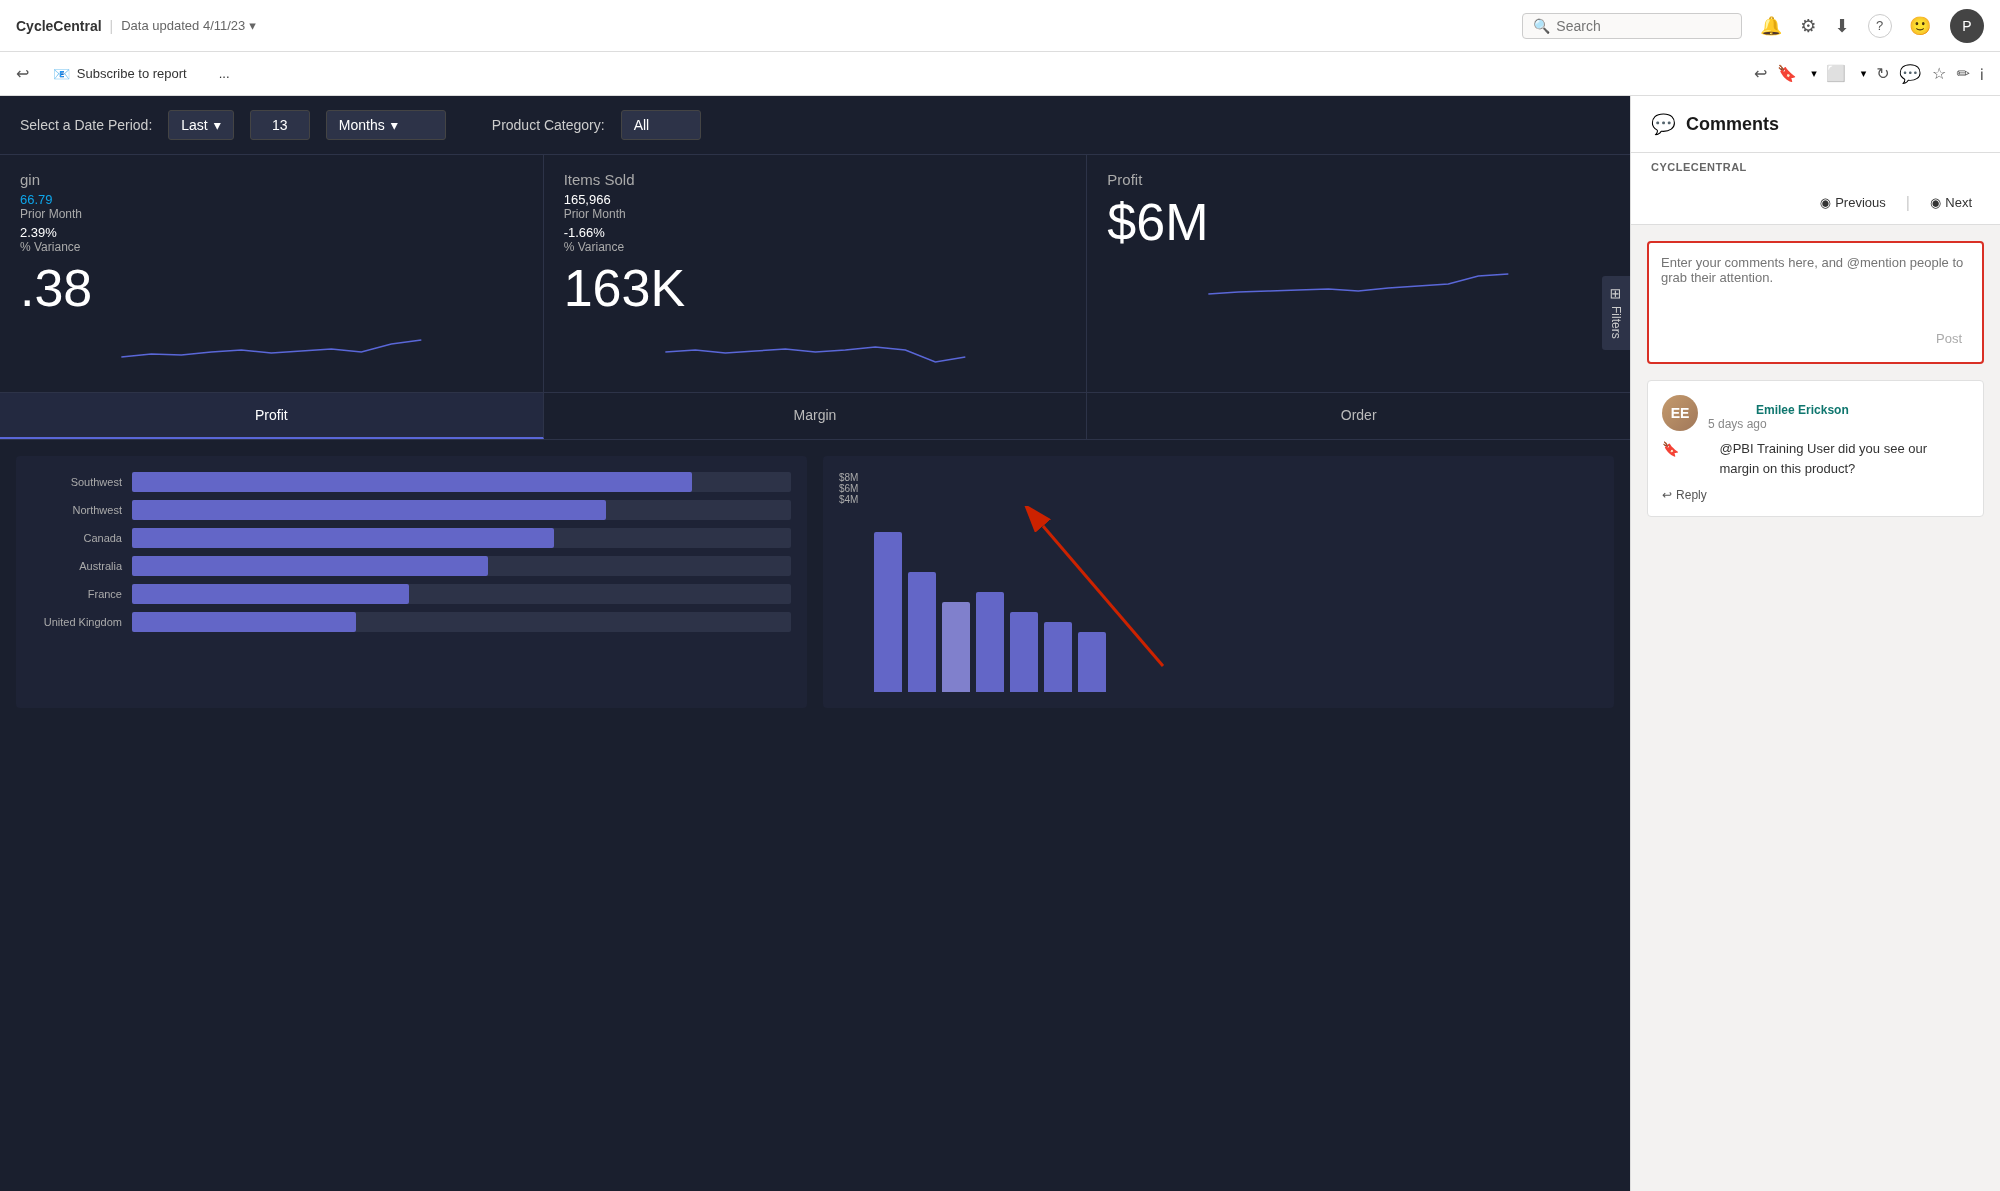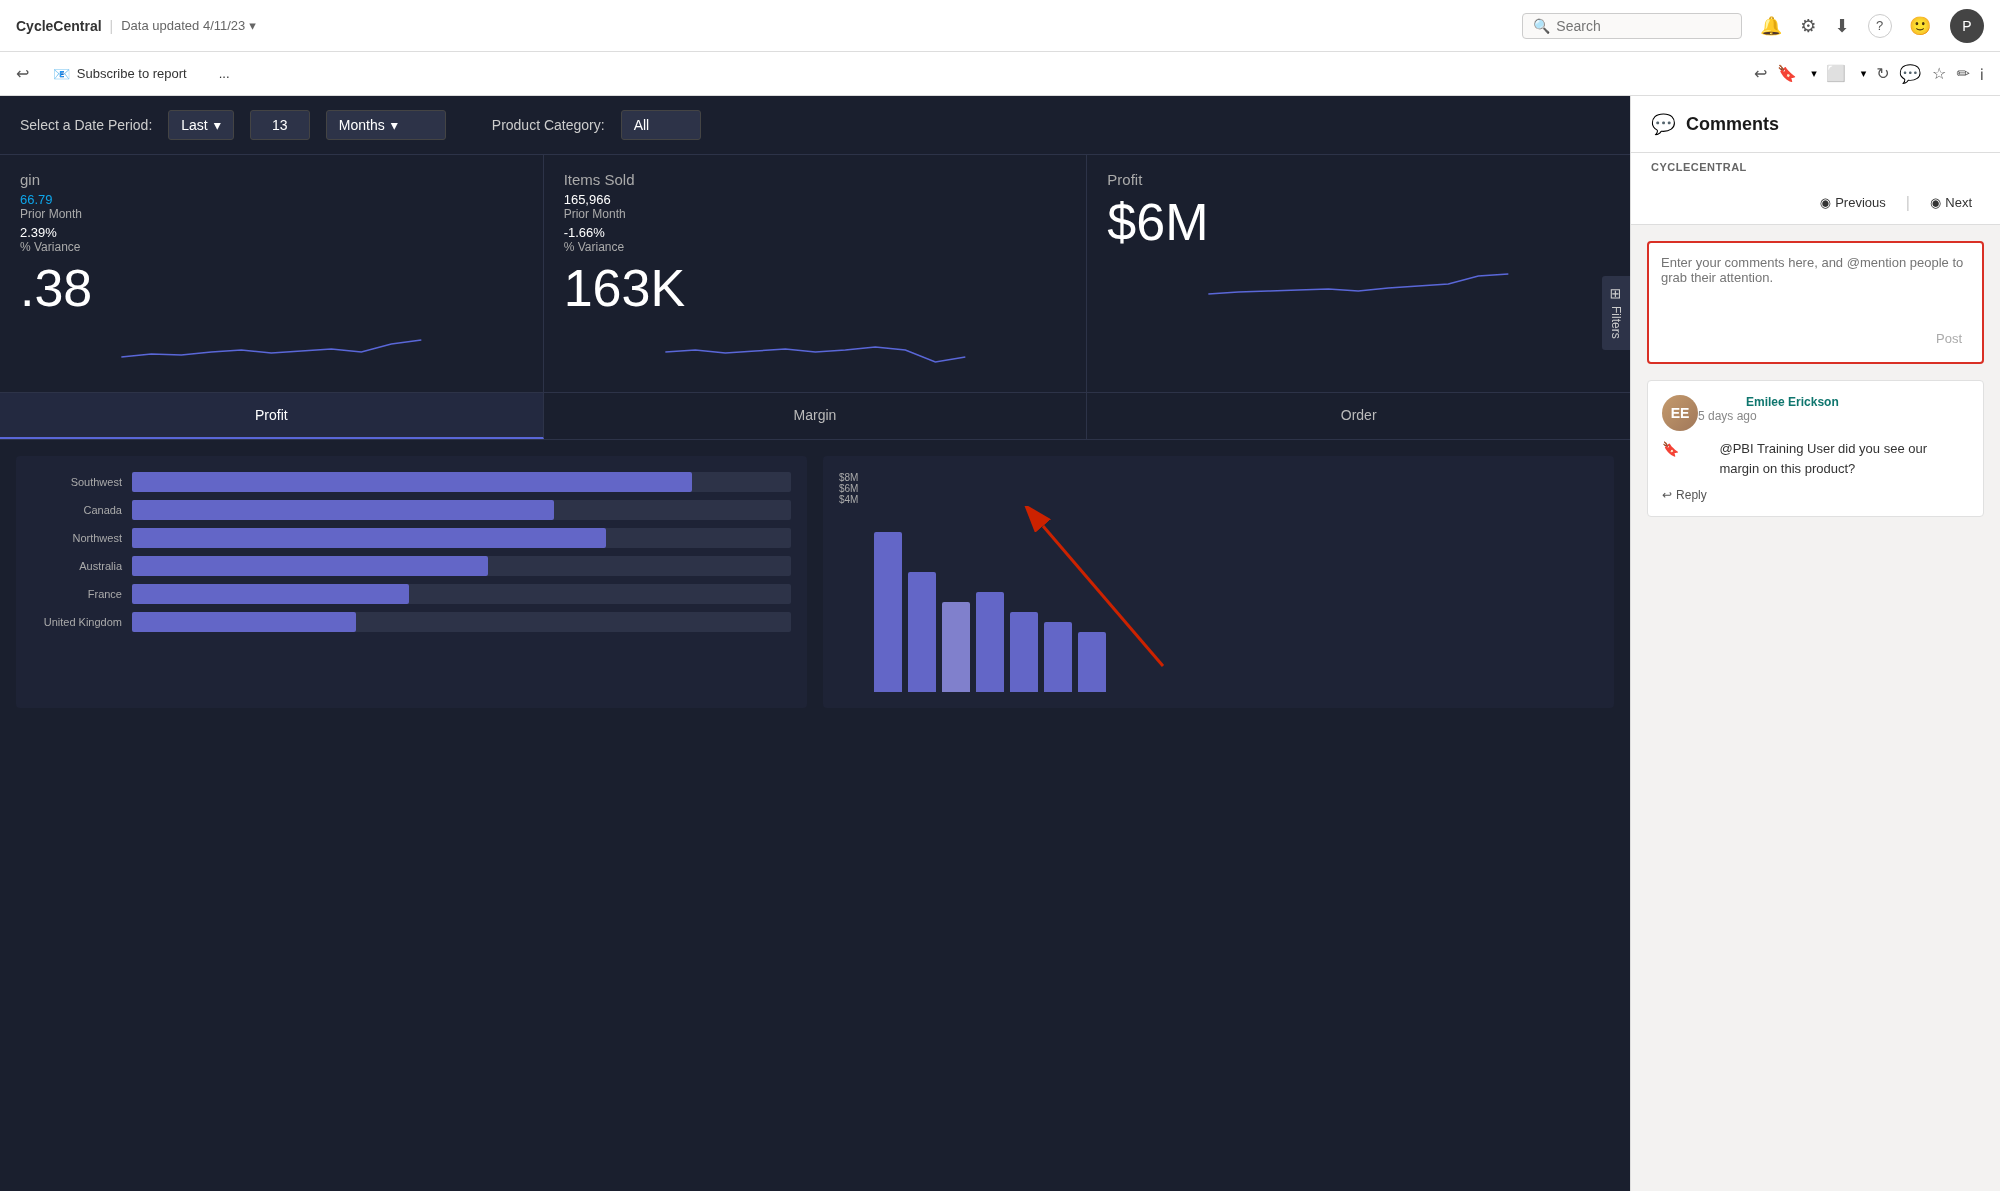--- a/index.html
+++ b/index.html
@@ -160,21 +160,21 @@
     }
     .post-btn {
       color: #aaa; font-size: 13px; cursor: pointer; padding: 4px 8px;
       background: none; border: none;
     }
 
     .comment-item {
       margin: 0 16px 16px; background: #fff; border-radius: 4px; padding: 14px;
       border: 1px solid #e0e0e0;
     }
-    .comment-author-row { display: flex; align-items: flex-start; margin-bottom: 8px; }
+    .comment-author-row { display: flex; align-items: flex-end; gap: 10px; margin-bottom: 8px; }
     .comment-avatar {
       width: 36px; height: 36px; border-radius: 50%; background: #c9a87c;
       flex-shrink: 0; overflow: hidden;
     }
     .comment-author-info { }
     .comment-author-name { font-size: 12px; font-weight: 600; color: #0f766e; margin-left: 48px; }
     .comment-time { font-size: 12px; color: #888; }
     .comment-body { font-size: 13px; color: #333; line-height: 1.5; margin-left: 32px; }
     .comment-actions { display: flex; align-items: center; gap: 6px; margin-top: 10px; }
     .reply-btn { font-size: 12px; color: #555; cursor: pointer; display: flex; align-items: center; gap: 4px; }
@@ -318,29 +318,29 @@
 
       <div class="chart-container">
         <div class="bar-chart">
           <div class="bar-row">
             <div class="bar-label">Southwest</div>
             <div class="bar-track">
               <div class="bar-fill" style="width:85%"></div>
             </div>
           </div>
           <div class="bar-row">
+            <div class="bar-label">Northwest</div>
+            <div class="bar-track">
+              <div class="bar-fill" style="width:72%"></div>
+            </div>
+          </div>
+          <div class="bar-row">
             <div class="bar-label">Canada</div>
             <div class="bar-track">
               <div class="bar-fill" style="width:64%"></div>
-            </div>
-          </div>
-          <div class="bar-row">
-            <div class="bar-label">Northwest</div>
-            <div class="bar-track">
-              <div class="bar-fill" style="width:72%"></div>
             </div>
           </div>
           <div class="bar-row">
             <div class="bar-label">Australia</div>
             <div class="bar-track">
               <div class="bar-fill" style="width:54%"></div>
             </div>
           </div>
           <div class="bar-row">
             <div class="bar-label">France</div>

